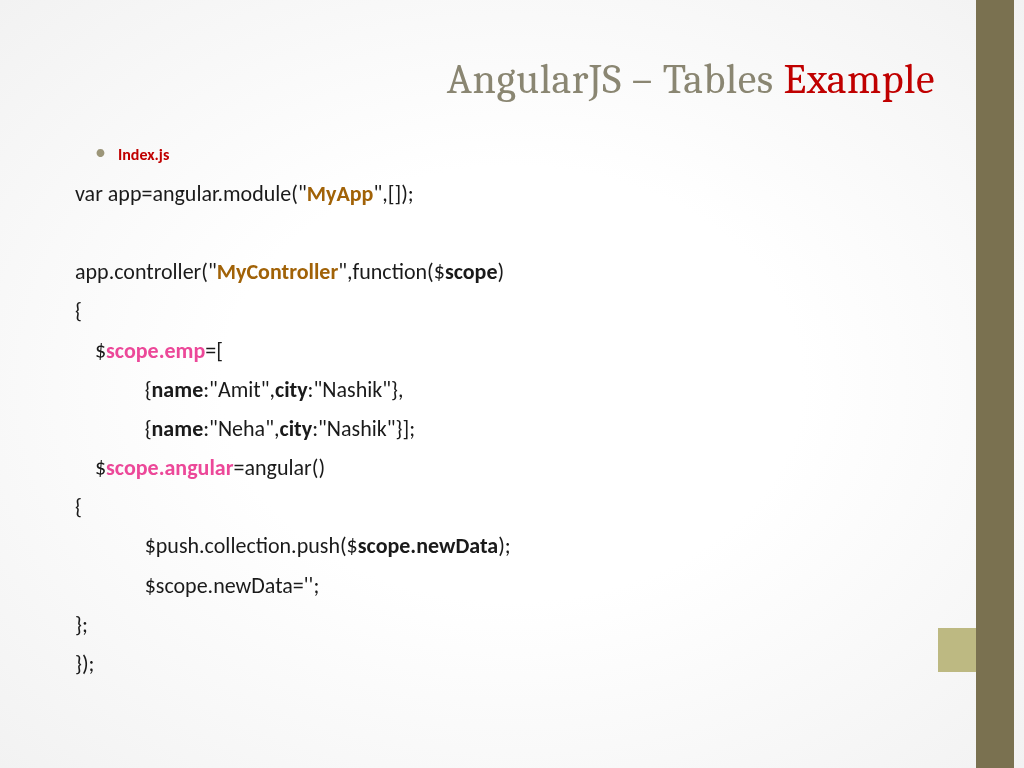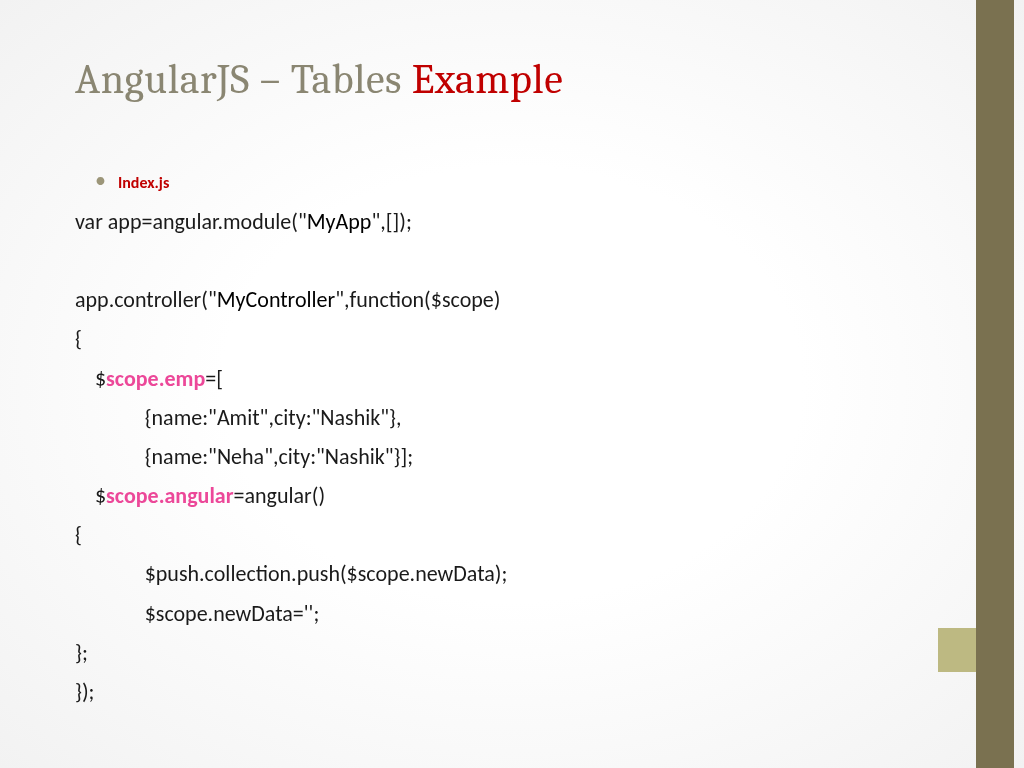--- a/index.html
+++ b/index.html
@@ -30,22 +30,23 @@
     position: absolute;
     top: 55px;
     left: 75px;
     width: 860px;
   }
   .title {
     font-size: 42px;
     font-weight: 400;
     color: #8a8672;
     letter-spacing: 0.5px;
-    margin-bottom: 66px;
+    margin-bottom: 38px;
     font-family: "Cambria", "Georgia", serif;
+    text-align: right;
   }
   .title .accent {
     color: #c00000;
   }
   .bullet-line {
     display: flex;
     align-items: baseline;
     margin-bottom: 10px;
     padding-left: 20px;
   }
@@ -60,22 +61,22 @@
     font-weight: bold;
     font-size: 16px;
   }
   .code {
     font-size: 22px;
     line-height: 1.78;
     color: #1a1a1a;
     font-family: "Calibri", "Segoe UI", Arial, sans-serif;
     white-space: pre;
   }
-  .kw-blue { color: #000000; font-weight: normal; }
-  .bold { font-weight: normal; }
+  .kw-blue { color: #a16207; font-weight: bold; }
+  .bold { font-weight: bold; }
   .navy { color: #ec4899; font-weight: bold; }
 </style>
 </head>
 <body>
 
 <div class="sidebar-dark"></div>
 <div class="sidebar-light"></div>
 
 <div class="content">
 

